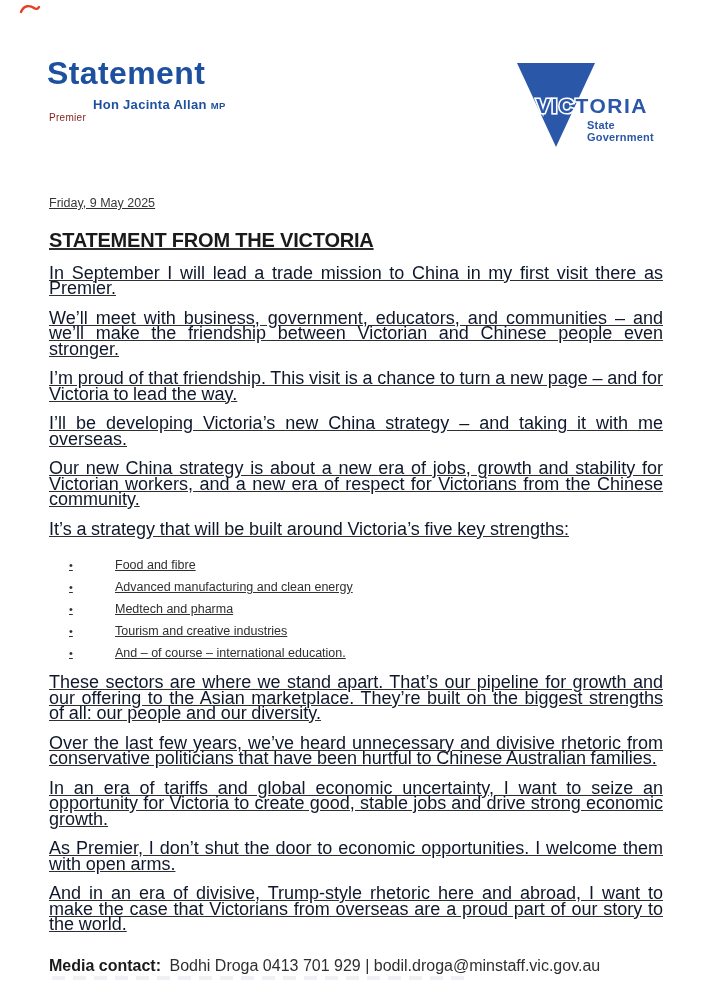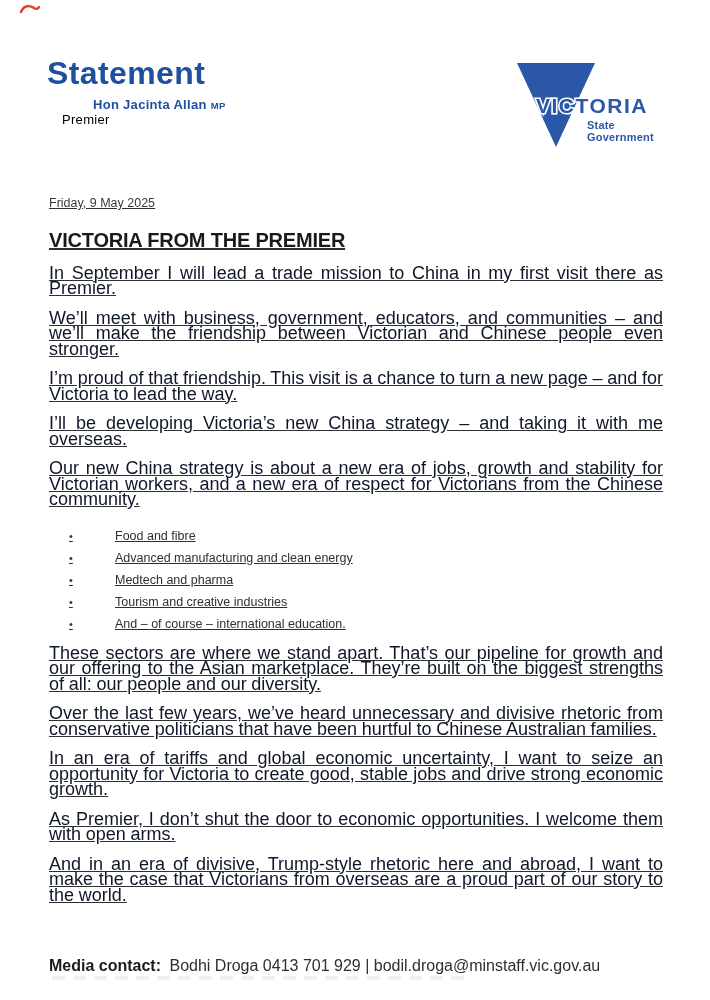--- a/index.html
+++ b/index.html
@@ -13,22 +13,22 @@
   .masthead{
     position:absolute;left:47px;top:55px;
     font-size:32px;font-weight:bold;letter-spacing:.4px;color:#1d509f;
   }
   .author-line{
     position:absolute;left:49px;top:97px;
     font-size:13px;font-weight:bold;color:#1d509f;letter-spacing:.3px;margin-left:44px;
   }
   .author-line .postnominal{font-size:9.5px;letter-spacing:.5px;}
   .role{
-    position:absolute;left:62px;top:112px;
-    font-size:13px;color:#000000;letter-spacing:.3px;
+    position:absolute;left:49px;top:112px;
+    font-size:10px;color:#7f1d1d;letter-spacing:.3px;
   }
   
   .logo{position:absolute;left:513px;top:59px;width:152px;height:90px;}
   .logo .tri{fill:#2b57a8;}
   .logo .wordmark{
     font-family:"Liberation Sans",sans-serif;font-weight:bold;font-size:21px;
     fill:#2b57a8;stroke:#ffffff;stroke-width:3.2px;paint-order:stroke;
     letter-spacing:1.5px;
   }
   .logo .sub{
@@ -80,27 +80,28 @@
 
   <svg class="logo" viewBox="0 0 152 90">
     <polygon class="tri" points="4,4 82,4 43,88"></polygon>
     <text class="wordmark" x="23" y="54">VICTORIA</text>
     <text class="sub" x="74" y="70">State</text>
     <text class="sub" x="74" y="82">Government</text>
   </svg>
 
   <div class="content">
     <div class="date">Friday, 9 May 2025</div>
-    <h1 class="title">VICTORIA FROM THE PREMIER</h1>
+    <h1 class="title">STATEMENT FROM THE VICTORIA</h1>
 
     <p>In September I will lead a trade mission to China in my first visit there as Premier.</p>
     <p>We’ll meet with business, government, educators, and communities – and we’ll make the friendship between Victorian and Chinese people even stronger.</p>
     <p>I’m proud of that friendship. This visit is a chance to turn a new page – and for Victoria to lead the way.</p>
     <p>I’ll be developing Victoria’s new China strategy – and taking it with me overseas.</p>
     <p>Our new China strategy is about a new era of jobs, growth and stability for Victorian workers, and a new era of respect for Victorians from the Chinese community.</p>
+    <p>It’s a strategy that will be built around Victoria’s five key strengths:</p>
 
     <ul class="bullets">
       <li>
         <span class="dot">•</span>
         <span class="li-text">Food and fibre</span>
       </li>
       <li>
         <span class="dot">•</span>
         <span class="li-text">Advanced manufacturing and clean energy</span>
       </li>

